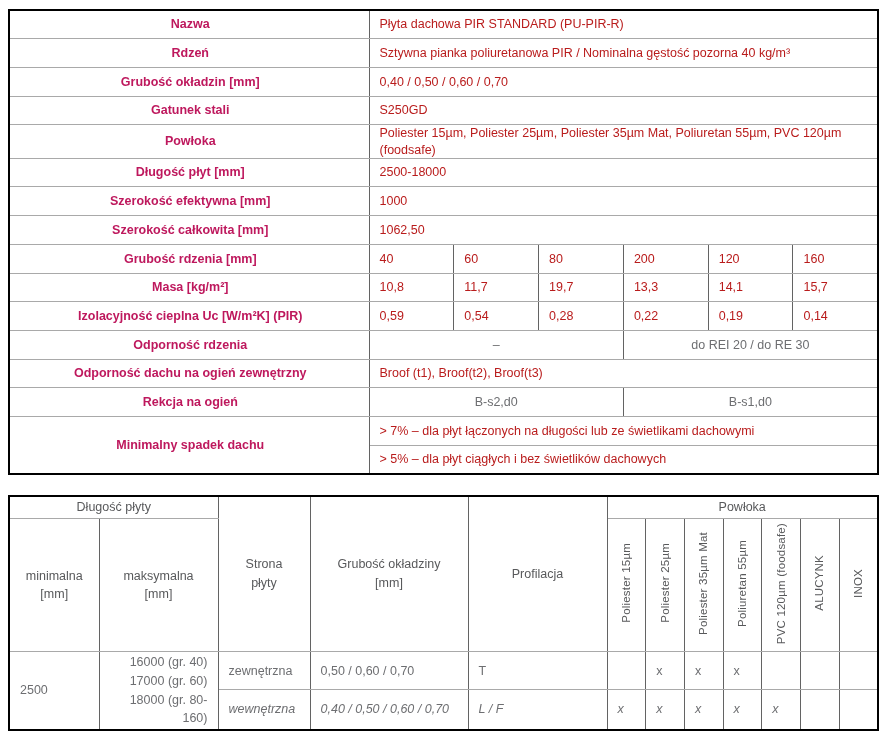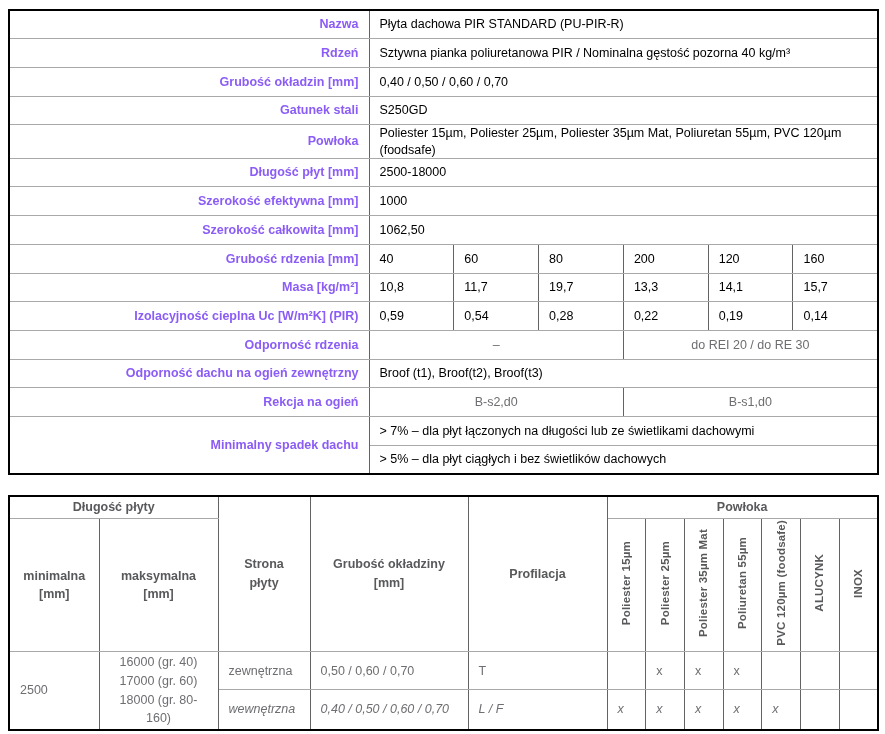--- a/index.html
+++ b/index.html
@@ -27,40 +27,40 @@
     line-height: 1.3;
     overflow: hidden;
   }
 
   
   table.spec { margin-bottom: 20px; }
   .spec tr { height: 28.7px; }
   .spec col.c-label { width: 360px; }
   .spec col.c-val { width: 84.8px; }
   .spec td.lbl {
-    text-align: right; font-weight: 700; color: #8b5cf6;
+    text-align: center; font-weight: 700; color: #be185d;
     padding-right: 10px; font-size: 12.5px; padding-left: 12px;
   }
-  .spec td.val { text-align: left; color: #000000; }
+  .spec td.val { text-align: left; color: #b91c1c; }
   .spec td.cen { text-align: center; color: #6d6e71; }
 
   
   .dims col.c1 { width: 90px; }
   .dims col.c2 { width: 119px; }
   .dims col.c3 { width: 92px; }
   .dims col.c4 { width: 158px; }
   .dims col.c5 { width: 139px; }
   .dims col.cc { width: 38.7px; }
   .dims tr.h1 { height: 23px; }
   .dims tr.h2 { height: 133px; }
   .dims tr.d1 { height: 38px; }
   .dims tr.d2 { height: 40px; font-style: italic; }
-  .dims th { font-weight: 700; color: #58595b; text-align: center; }
+  .dims th { font-weight: 400; color: #58595b; text-align: center; }
   .dims td { text-align: left; color: #6d6e71; }
-  .dims td.left { text-align: center; padding-left: 10px; }
+  .dims td.left { text-align: right; padding-left: 10px; }
   .pre { white-space: pre-line; line-height: 1.5; }
   .vcell { padding: 0; text-align: center; }
   .vt {
     display: inline-block;
     writing-mode: vertical-rl;
     transform: rotate(180deg);
     white-space: nowrap;
     font-size: 11.5px;
     color: #58595b;
     letter-spacing: 0.2px;

